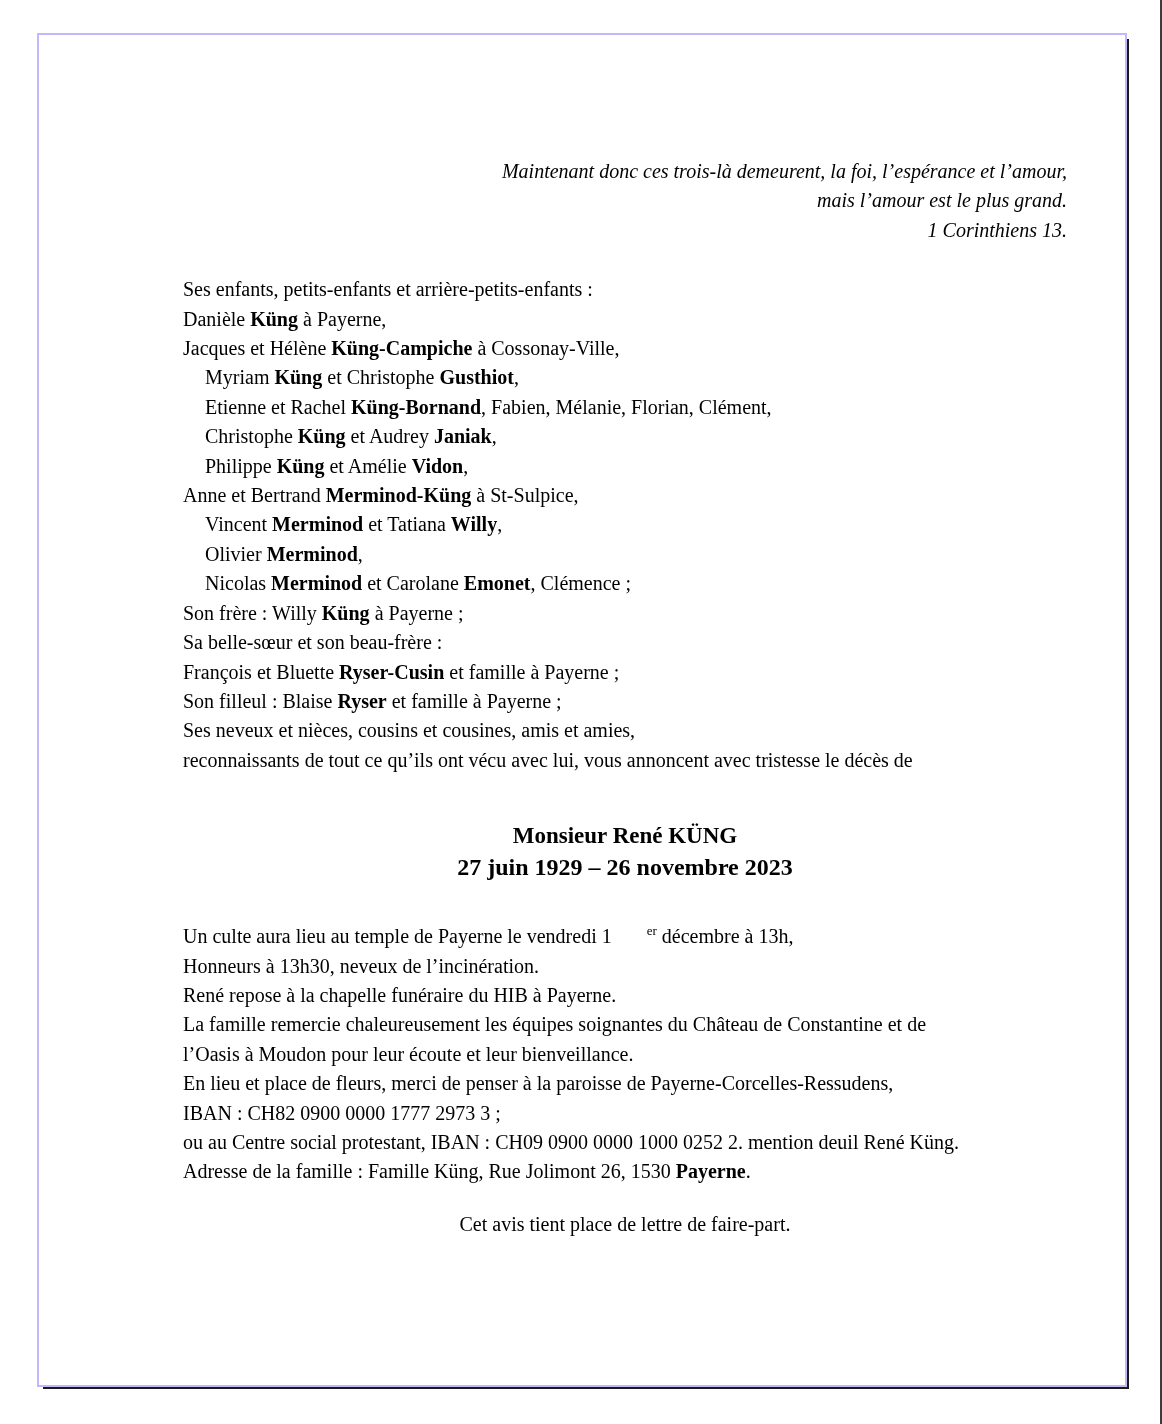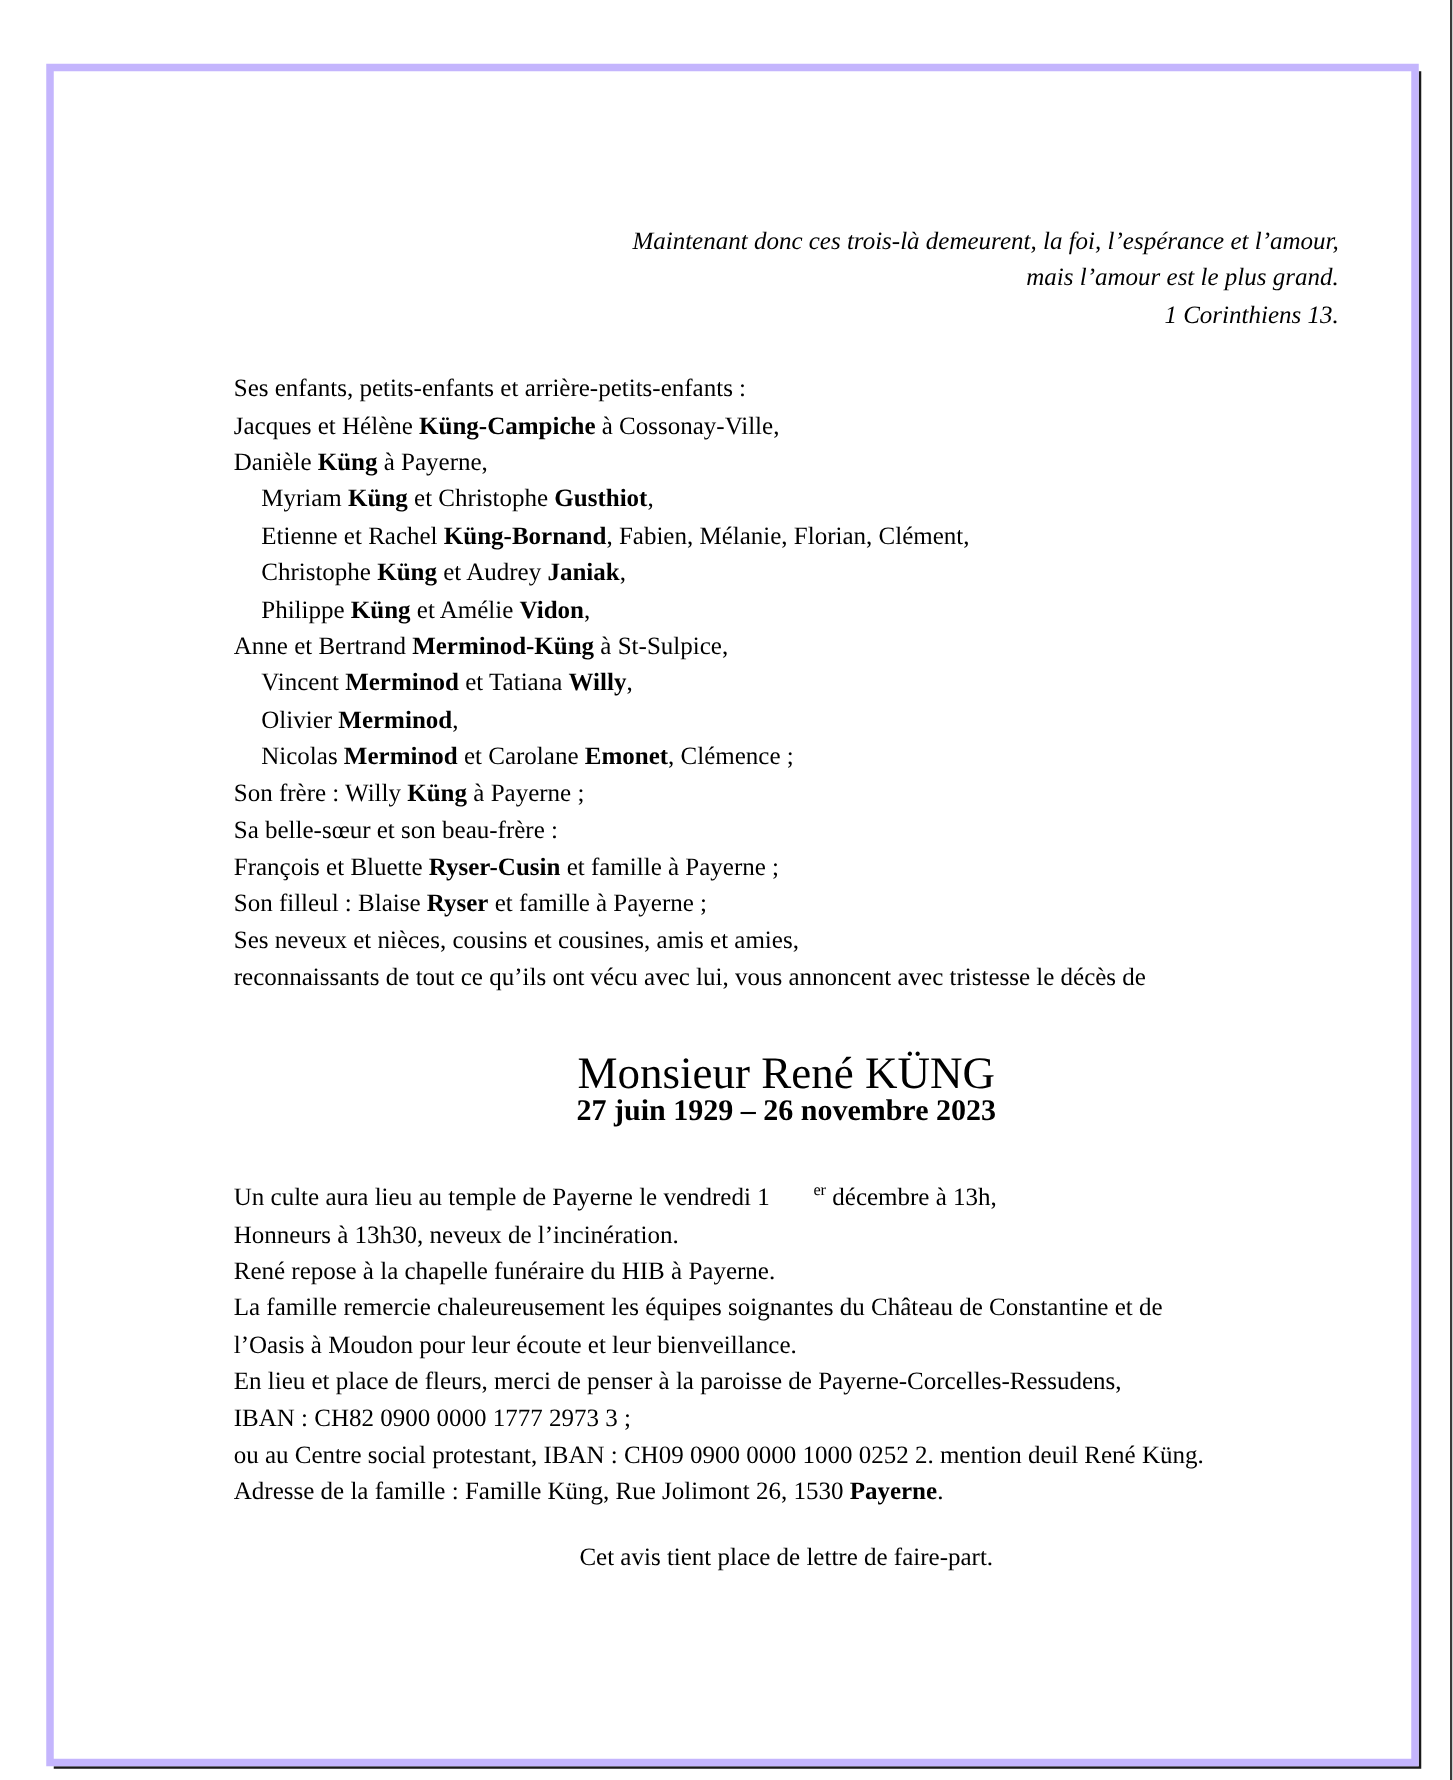--- a/index.html
+++ b/index.html
@@ -6,24 +6,24 @@
   body {
     width: 1162px; height: 1424px;
     background: #ffffff;
     color: #000000;
     font-family: "Liberation Serif", "DejaVu Serif", serif;
     position: relative;
     overflow: hidden;
   }
   .page {
     position: absolute;
-    left: 37px; top: 51px;
+    left: 37px; top: 33px;
     width: 1086px; height: 1350px;
     background: #ffffff;
-    border: 6px solid #c4b5fd;
+    border: 2px solid #c4b5fd;
     box-shadow: 4px 4px 0 -2px #1a1a1a;
   }
   .content {
     position: absolute;
     left: 144px; right: 58px; top: 0;
   }
   .text-line {
     font-size: 20px;
     line-height: 29.4px;
     white-space: nowrap;
@@ -32,21 +32,21 @@
   .b { font-weight: bold; }
   sup.er { font-size: 13px; line-height: 0; vertical-align: super; margin-left: 35px; }
   .epigraph {
     margin-top: 122px;
     text-align: right;
     font-style: italic;
   }
   .family { margin-top: 30px; }
   .title-block { margin-top: 24px; text-align: center; }
   .deceased-name {
-    font-size: 36px; font-weight: normal; line-height: 34px;
+    font-size: 23px; font-weight: bold; line-height: 34px;
     white-space: nowrap;
     margin-top: 44px;
   }
   .deceased-dates {
     font-size: 24px; font-weight: bold; line-height: 29px;
     white-space: nowrap;
   }
   .details { margin-top: 40px; }
   .closing {
     margin-top: 23px;
@@ -68,22 +68,22 @@
   <div class="content">
 
     <div class="epigraph">
       <div class="text-line">Maintenant donc ces trois-là demeurent, la foi, l’espérance et l’amour,</div>
       <div class="text-line">mais l’amour est le plus grand.</div>
       <div class="text-line">1 Corinthiens 13.</div>
     </div>
 
     <div class="family" id="family-lines">
         <div class="text-line"><span>Ses enfants, petits-enfants et arrière-petits-enfants :</span></div>
+        <div class="text-line"><span>Danièle </span><span class="b">Küng</span><span> à Payerne,</span></div>
         <div class="text-line"><span>Jacques et Hélène </span><span class="b">Küng-Campiche</span><span> à Cossonay-Ville,</span></div>
-        <div class="text-line"><span>Danièle </span><span class="b">Küng</span><span> à Payerne,</span></div>
         <div class="text-line indent"><span>Myriam </span><span class="b">Küng</span><span> et Christophe </span><span class="b">Gusthiot</span><span>,</span></div>
         <div class="text-line indent"><span>Etienne et Rachel </span><span class="b">Küng-Bornand</span><span>, Fabien, Mélanie, Florian, Clément,</span></div>
         <div class="text-line indent"><span>Christophe </span><span class="b">Küng</span><span> et Audrey </span><span class="b">Janiak</span><span>,</span></div>
         <div class="text-line indent"><span>Philippe </span><span class="b">Küng</span><span> et Amélie </span><span class="b">Vidon</span><span>,</span></div>
         <div class="text-line"><span>Anne et Bertrand </span><span class="b">Merminod-Küng</span><span> à St-Sulpice,</span></div>
         <div class="text-line indent"><span>Vincent </span><span class="b">Merminod</span><span> et Tatiana </span><span class="b">Willy</span><span>,</span></div>
         <div class="text-line indent"><span>Olivier </span><span class="b">Merminod</span><span>,</span></div>
         <div class="text-line indent"><span>Nicolas </span><span class="b">Merminod</span><span> et Carolane </span><span class="b">Emonet</span><span>, Clémence ;</span></div>
         <div class="text-line"><span>Son frère : Willy </span><span class="b">Küng</span><span> à Payerne ;</span></div>
         <div class="text-line"><span>Sa belle-sœur et son beau-frère :</span></div>

